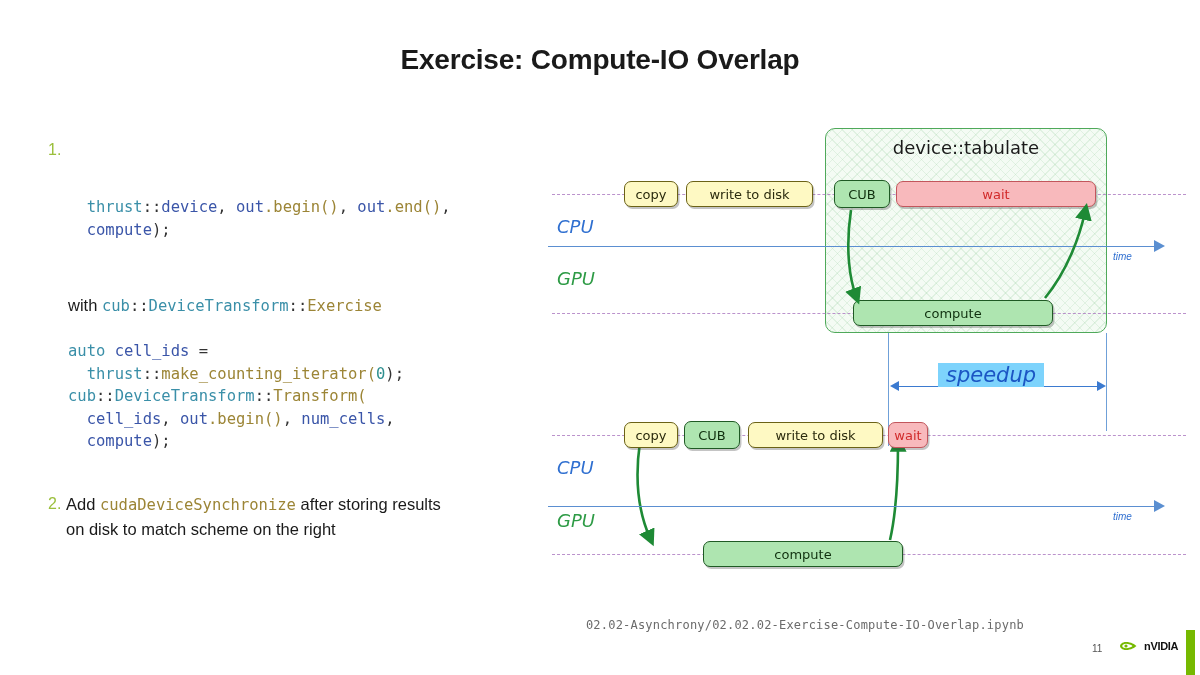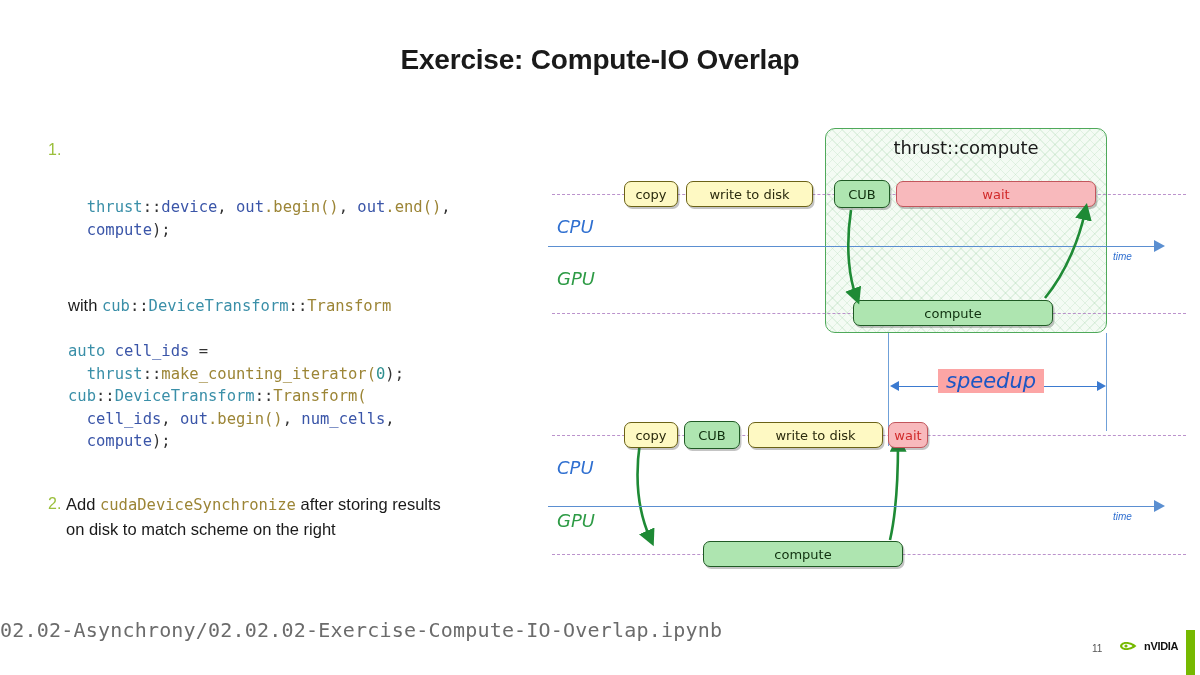--- a/index.html
+++ b/index.html
@@ -75,23 +75,23 @@
     position:absolute;font-size:21px;color:#1b56c4;font-style:italic;
     font-family:"DejaVu Sans",sans-serif;
   }
   .sp-line{position:absolute;height:0;border-top:1.4px solid #3b7ad0;}
   .sp-arrow{position:absolute;width:0;height:0;border-top:5px solid transparent;border-bottom:5px solid transparent;}
   .sp-left{border-right:9px solid #3b7ad0;}
   .sp-right{border-left:9px solid #3b7ad0;}
 
   
   .path{
-    position:absolute;left:0;top:618px;width:1024px;text-align:left;
+    position:absolute;left:0;top:618px;width:1024px;text-align:right;
     font-family:"DejaVu Sans Mono","Liberation Mono",monospace;
-    font-size:20px;color:#6b6b6b;letter-spacing:.2px;
+    font-size:12px;color:#6b6b6b;letter-spacing:.2px;
   }
   .pagenum{position:absolute;left:1092px;top:643px;font-size:10px;color:#555;}
   .nvlogo{position:absolute;left:1120px;top:640px;display:flex;align-items:center;gap:7px;}
   .nvmark{width:17px;height:12px;}
   .nvtext{font-size:11px;font-weight:bold;color:#111;letter-spacing:-.3px;}
   .greenbar{position:absolute;left:1186px;top:630px;width:9px;height:45px;background:#76b900;}
 </style>
 </head>
 <body>
 
@@ -103,39 +103,39 @@
     <div class="item">
       <span class="num">1.</span>
     </div>
   </div>
 
   <div class="blk1">
     <div class="code">  <span class="c-ns">thrust</span><span class="c-plain">::</span><span class="c-var">device</span><span class="c-plain">, </span><span class="c-var">out</span><span class="c-fn">.begin()</span><span class="c-plain">, </span><span class="c-var">out</span><span class="c-fn">.end()</span><span class="c-plain">,</span></div>
     <div class="code">  <span class="c-var">compute</span><span class="c-plain">);</span></div>
   </div>
 
-  <div class="withline"><span>with </span><span class="mono c-ns">cub</span><span class="mono c-plain">::</span><span class="mono c-ns">DeviceTransform</span><span class="mono c-plain">::</span><span class="mono c-fn">Transform</span></div>
+  <div class="withline"><span>with </span><span class="mono c-ns">cub</span><span class="mono c-plain">::</span><span class="mono c-ns">DeviceTransform</span><span class="mono c-plain">::</span><span class="mono c-fn">Exercise</span></div>
 
   <div class="blk2">
     <div class="code"><span class="c-ns">auto</span><span class="c-var"> cell_ids</span><span class="c-plain"> =</span></div>
     <div class="code">  <span class="c-ns">thrust</span><span class="c-plain">::</span><span class="c-fn">make_counting_iterator(</span><span class="c-num">0</span><span class="c-plain">);</span></div>
     <div class="code"><span class="c-ns">cub</span><span class="c-plain">::</span><span class="c-ns">DeviceTransform</span><span class="c-plain">::</span><span class="c-fn">Transform(</span></div>
     <div class="code">  <span class="c-var">cell_ids</span><span class="c-plain">, </span><span class="c-var">out</span><span class="c-fn">.begin()</span><span class="c-plain">, </span><span class="c-var">num_cells</span><span class="c-plain">,</span></div>
     <div class="code">  <span class="c-var">compute</span><span class="c-plain">);</span></div>
   </div>
 
   <div class="item2">
     <span class="num">2.</span>
     <span class="itext"><span>Add </span><span class="mono c-fn">cudaDeviceSynchronize</span><span> after storing results</span><br><span>on disk to match scheme on the right</span></span>
   </div>
 
   <div class="diagram">
 
     <div class="box b-group" style="left:285px;top:8px;width:282px;height:205px;"></div>
-    <div class="grouplabel" style="left:285px;top:17px;width:282px;">thrust::compute</div>
+    <div class="grouplabel" style="left:285px;top:17px;width:282px;">device::tabulate</div>
 
     <div class="dashline" style="left:12px;top:74px;width:634px;"></div>
 
     <div class="dashline" style="left:12px;top:193px;width:634px;"></div>
 
     <div class="axis" style="left:8px;top:126px;width:608px;"></div>
     <div class="axis-head" style="left:614px;top:120px;"></div>
     <div class="timelbl" style="left:573px;top:131px;">time</div>
 
     <div class="lane lane-cpu" style="left:17px;top:96px;">CPU</div>
@@ -158,21 +158,21 @@
       <path d="M505,178 C528,150 540,115 545,92" stroke="#1e8a35" stroke-width="2.6" fill="none" marker-end="url(#ah)"></path>
       <path d="M100,322 C93,370 102,400 110,418" stroke="#1e8a35" stroke-width="2.6" fill="none" marker-end="url(#ah)"></path>
       <path d="M350,420 C358,385 358,345 358,324" stroke="#1e8a35" stroke-width="2.6" fill="none" marker-end="url(#ah)"></path>
     </svg>
 
     <div class="vline" style="left:348px;top:213px;height:113px;"></div>
     <div class="vline" style="left:566px;top:213px;height:98px;"></div>
     <div class="sp-line" style="left:352px;top:266px;width:212px;"></div>
     <div class="sp-arrow sp-left" style="left:350px;top:261px;"></div>
     <div class="sp-arrow sp-right" style="left:557px;top:261px;"></div>
-    <div class="speedup" style="left:398px;top:249px;background:#fca5a5;padding:0 8px;">speedup</div>
+    <div class="speedup" style="left:398px;top:243px;background:#7dd3fc;padding:0 8px;">speedup</div>
 
     <div class="dashline" style="left:12px;top:315px;width:634px;"></div>
     <div class="dashline" style="left:12px;top:434px;width:634px;"></div>
 
     <div class="axis" style="left:8px;top:386px;width:608px;"></div>
     <div class="axis-head" style="left:614px;top:380px;"></div>
     <div class="timelbl" style="left:573px;top:391px;">time</div>
 
     <div class="lane lane-cpu" style="left:17px;top:337px;">CPU</div>
     <div class="lane lane-gpu" style="left:17px;top:390px;">GPU</div>

